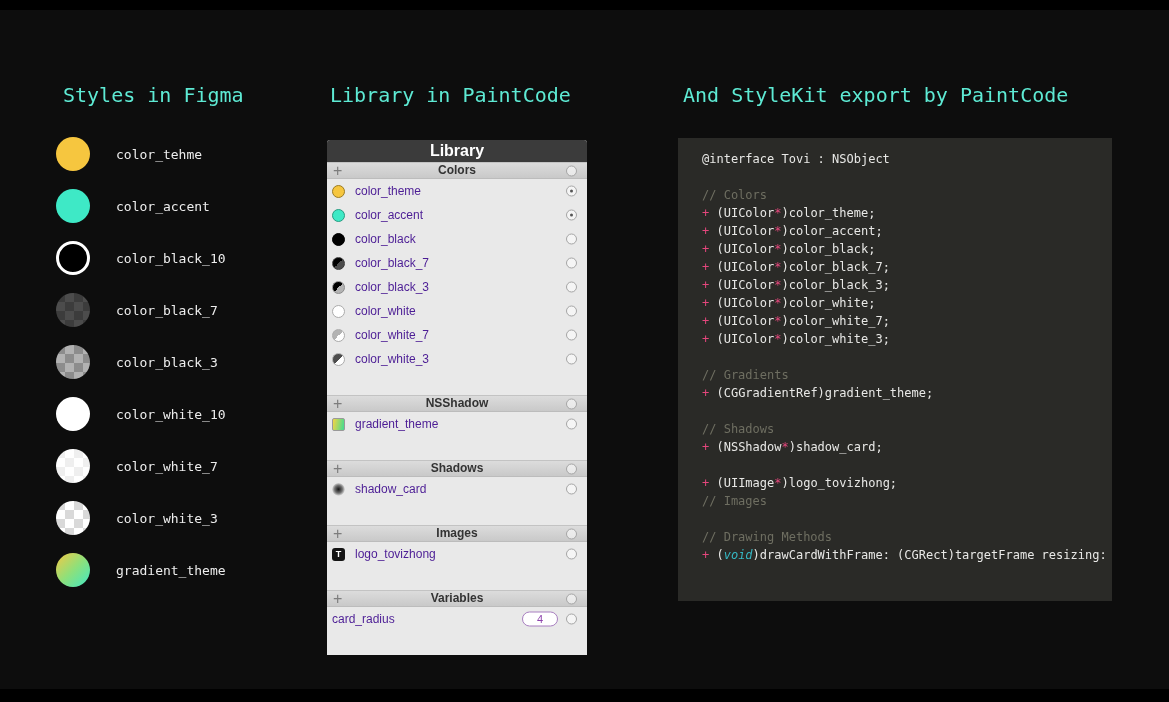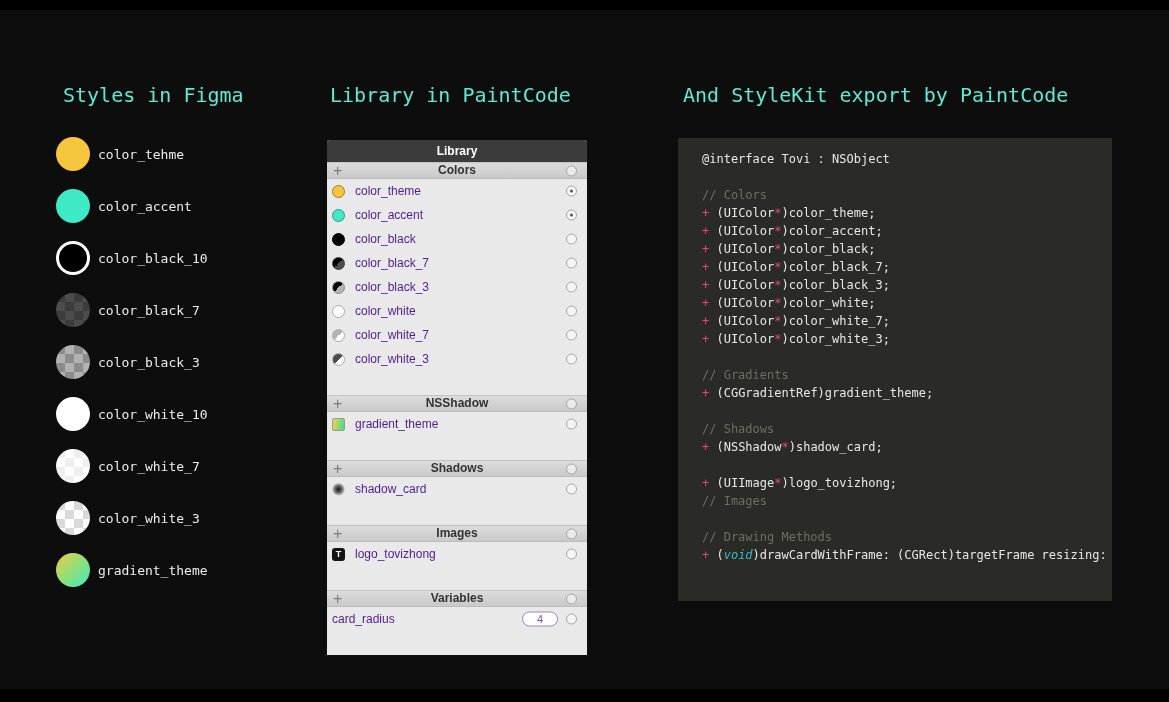--- a/index.html
+++ b/index.html
@@ -16,25 +16,25 @@
     font:20px "DejaVu Sans Mono",monospace;color:#5eead4;white-space:nowrap;
   }
   #title-figma{left:58px;}
   #title-library{left:325px;}
   #title-stylekit{left:678px;}
 
   
   .figma-list{position:absolute;left:56px;top:137px;display:flex;flex-direction:column;gap:18px;}
   .f-row{display:flex;align-items:center;height:34px;}
   .f-swatch{width:34px;height:34px;border-radius:50%;flex:0 0 34px;box-sizing:border-box;}
-  .f-label{margin-left:8px;font:13px "DejaVu Sans Mono",monospace;color:#ededed;white-space:nowrap;}
+  .f-label{margin-left:26px;font:13px "DejaVu Sans Mono",monospace;color:#ededed;white-space:nowrap;}
 
   
   .library{position:absolute;left:327px;top:140px;width:260px;background:#e9e9e9;border-radius:3px 3px 0 0;}
-  .lib-titlebar{height:22px;background:#3b3b3b;color:#fff;font-weight:bold;font-size:12px;
+  .lib-titlebar{height:22px;background:#3b3b3b;color:#fff;font-weight:bold;font-size:16px;
     text-align:center;line-height:22px;border-radius:3px 3px 0 0;}
   .sec-header{position:relative;height:17px;box-sizing:border-box;
     background:linear-gradient(#dcdcdc,#c9c9c9);
     border-top:1px solid #c3c3c3;border-bottom:1px solid #bcbcbc;
     font-weight:bold;font-size:12px;color:#333;text-align:center;line-height:15px;}
   .plus{position:absolute;left:6px;top:-1px;font-weight:300;font-size:16px;color:#7d7d7d;line-height:17px;cursor:default;}
   .radio{position:absolute;right:10px;top:50%;transform:translateY(-50%);
     width:11px;height:11px;border:1px solid #a5a5a5;border-radius:50%;
     box-sizing:border-box;background:rgba(255,255,255,.55);}
   .radio.on::after{content:"";position:absolute;left:3px;top:3px;width:3px;height:3px;border-radius:50%;background:#555;}

